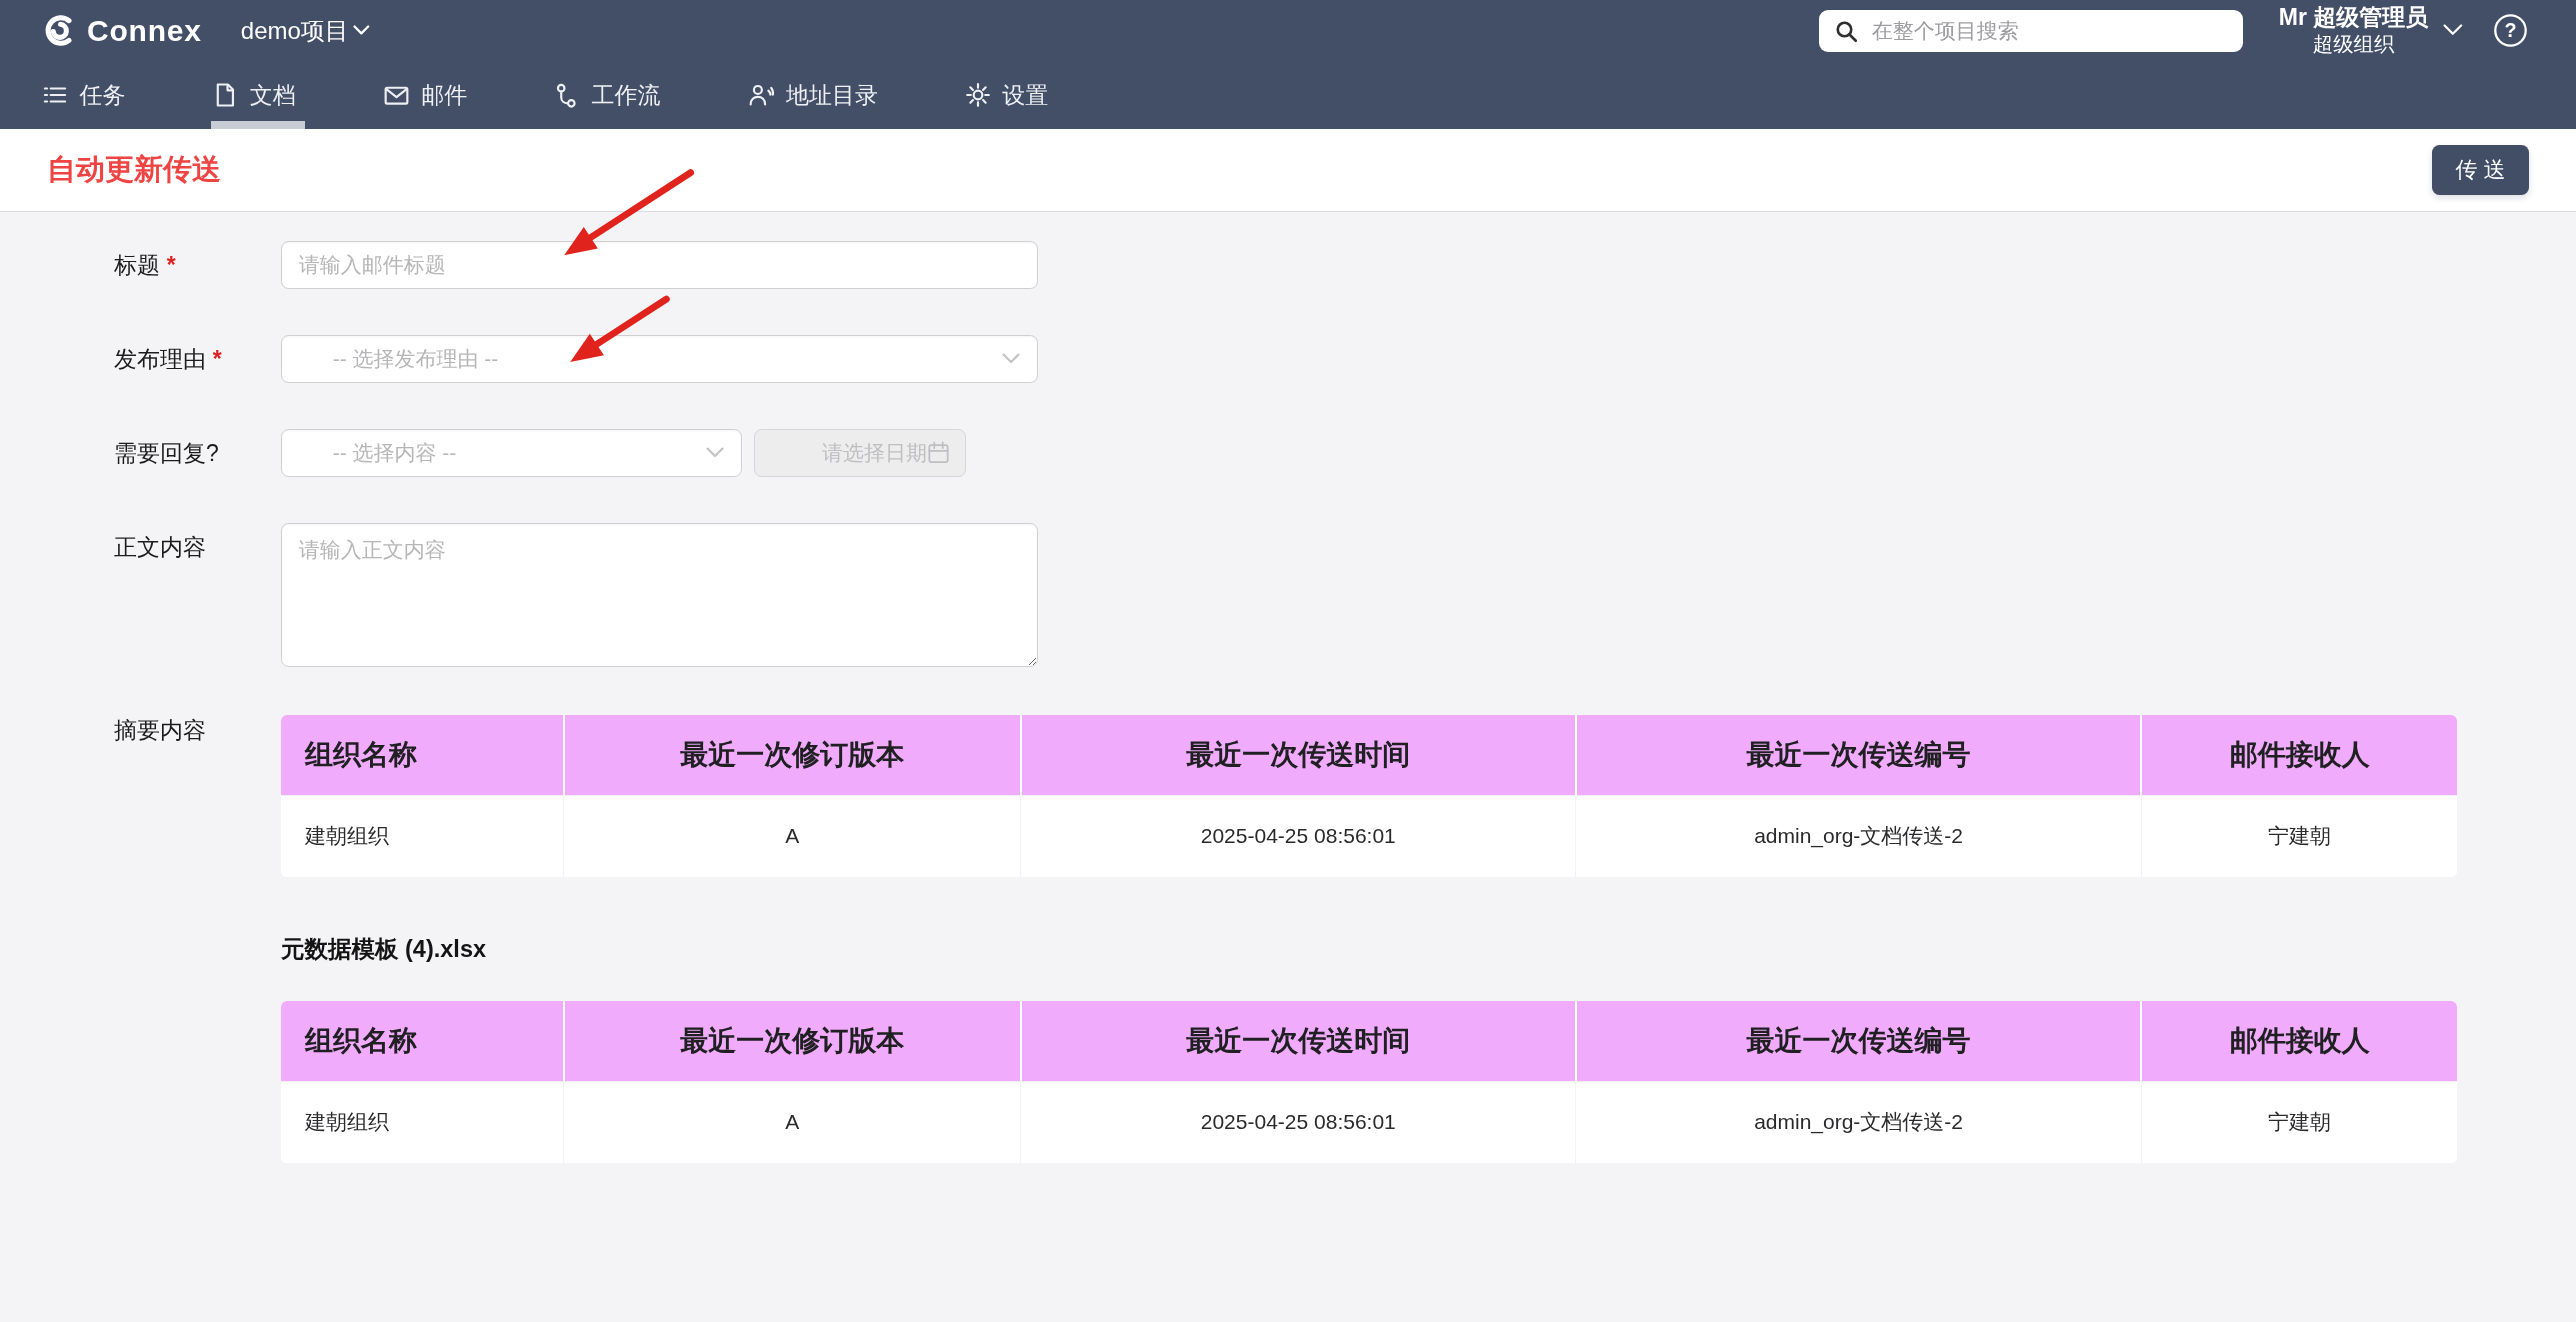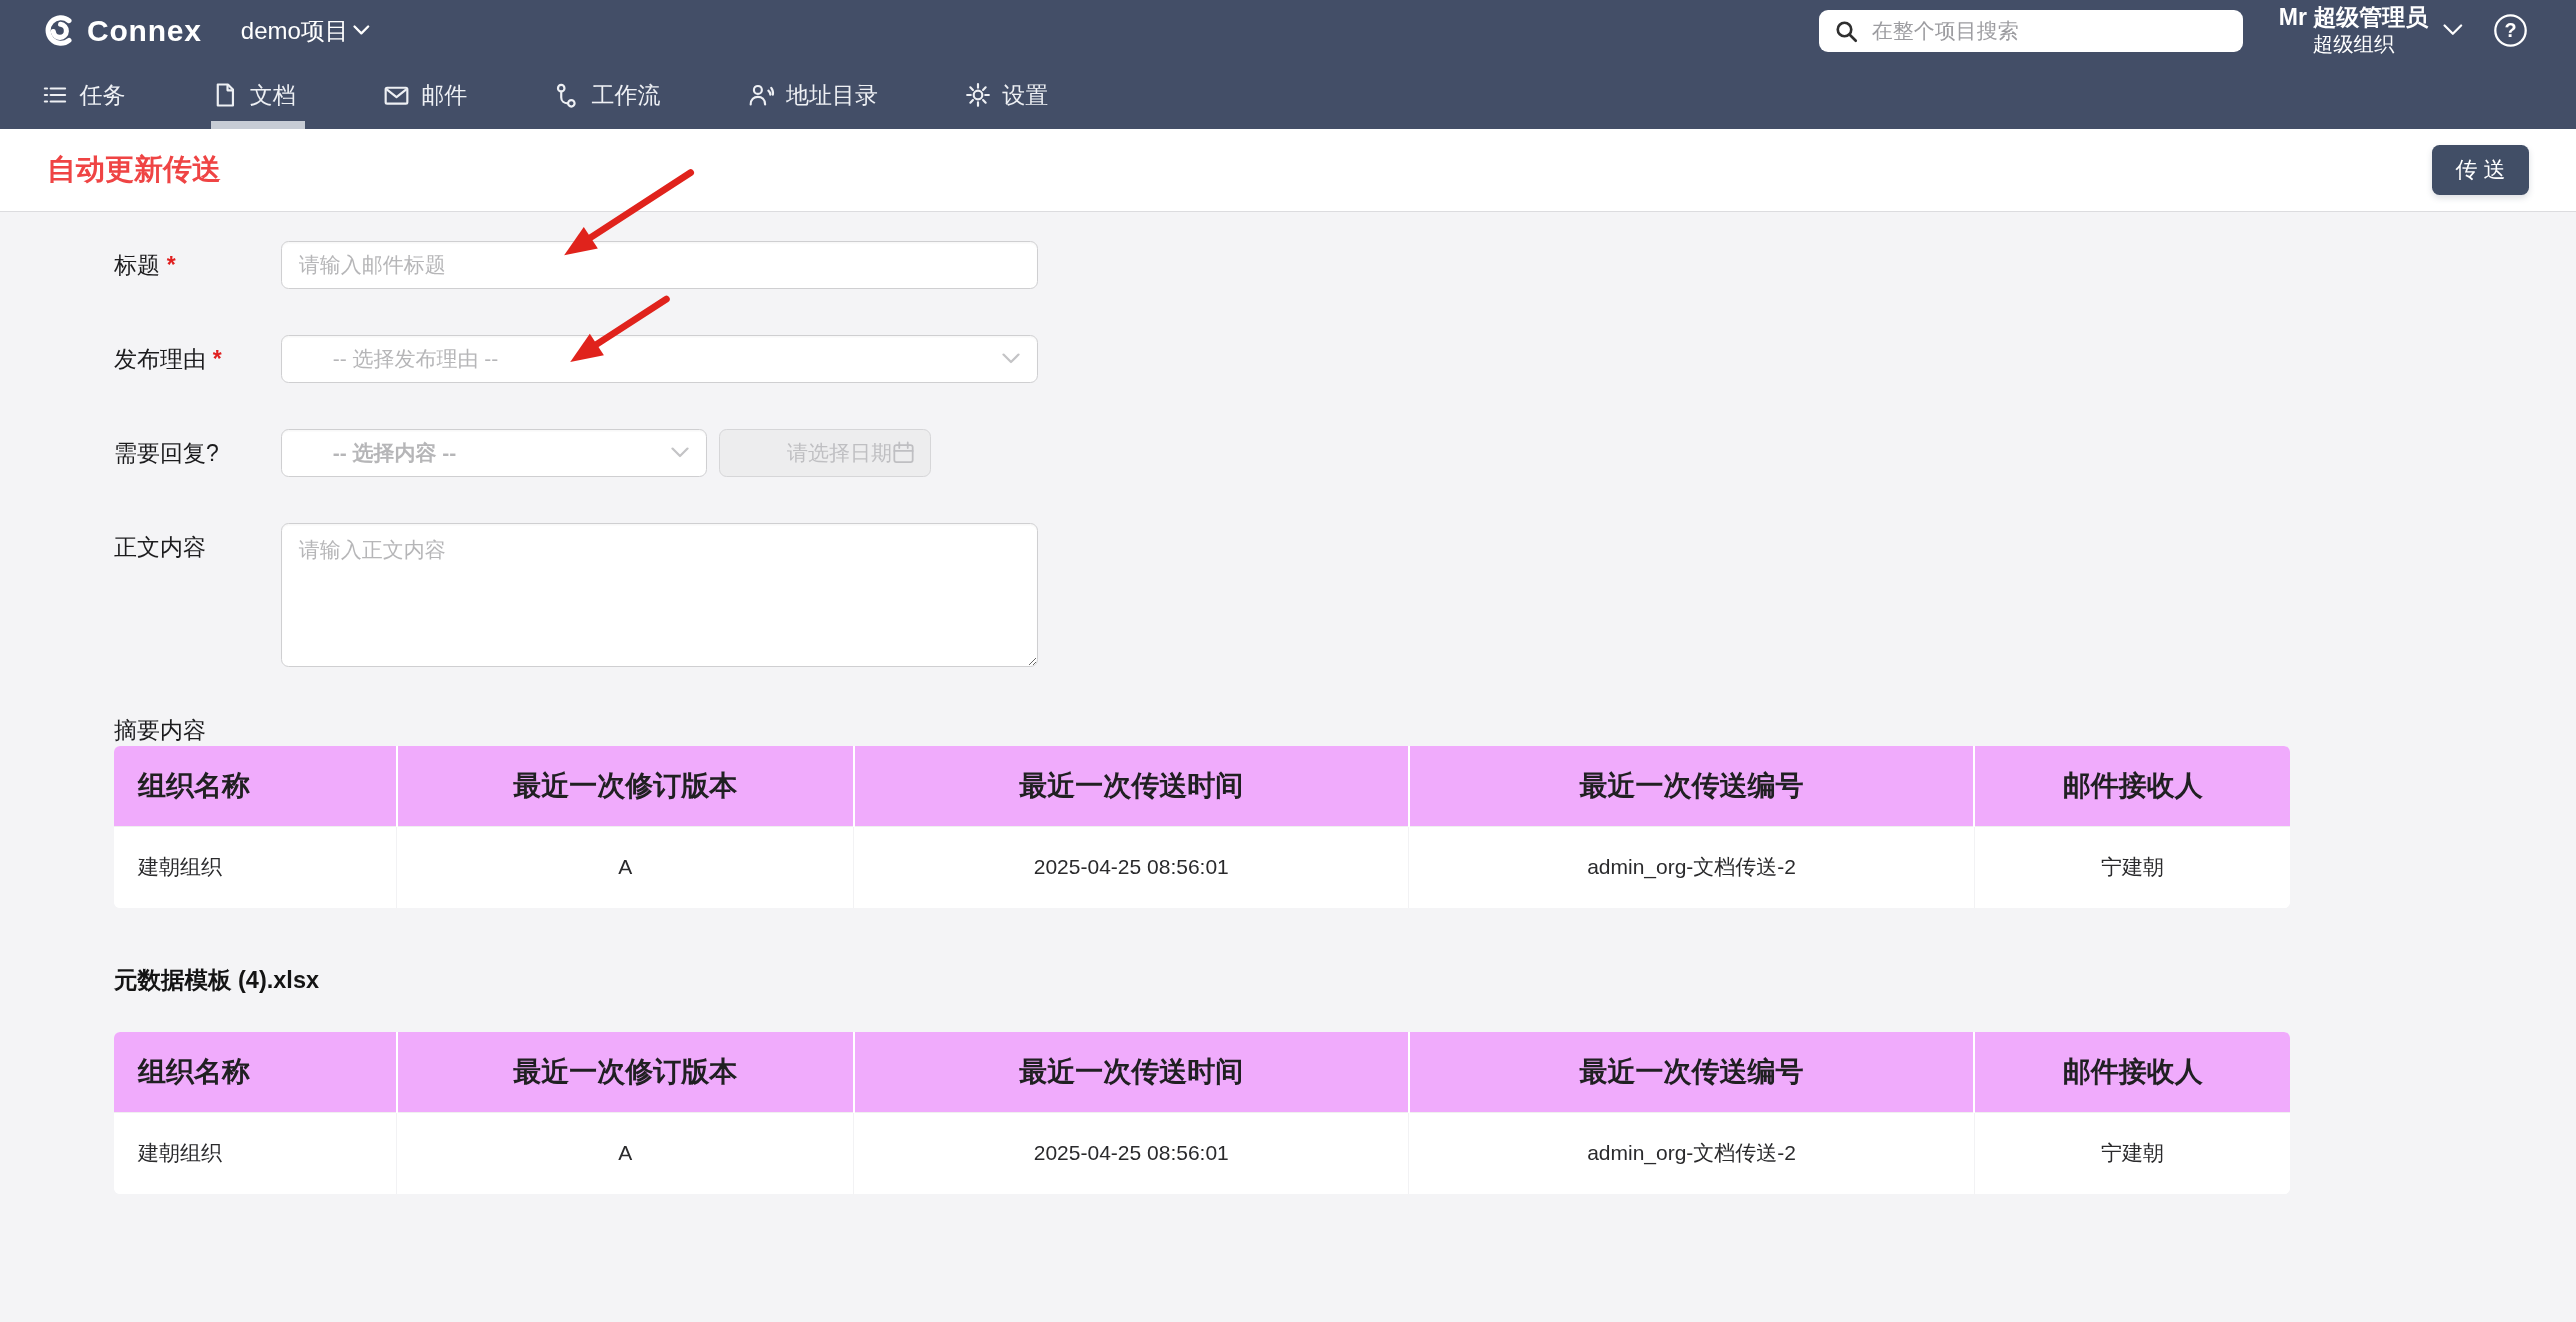--- a/index.html
+++ b/index.html
@@ -48,32 +48,32 @@
 
   .text-input { width:757px; height:48px; border:1.5px solid #cfcfd1; border-radius:7.6px; background:#fff;
                 padding:0 16.7px; font-size:21px; color:#333; outline:none; font-family:inherit;
                 box-shadow:inset 0 1.5px 1.5px rgba(0,0,0,.03); }
   .text-input::placeholder, textarea::placeholder { color:#b6b6b8; }
 
   .select { width:757px; height:48px; border:1.5px solid #cfcfd1; border-radius:7.6px; background:#fff;
             display:flex; align-items:center; justify-content:space-between; padding:0 16.7px; cursor:pointer;
             box-shadow:inset 0 1.5px 1.5px rgba(0,0,0,.03); }
   .select .ph { font-size:21px; color:#b6b6b8;margin-left:34px; }
-  .select.small { width:426px;font-weight:bold; }
+  .select.small { width:461px; }
 
   .date-picker { width:212px; height:48px; margin-left:12px; background:#ededee; border:1.5px solid #d6d6d8;
                  border-radius:7.6px; display:flex; align-items:center; justify-content:flex-end; padding:0 15px; }
   .date-picker .ph { font-size:21px; color:#bfbfc2; }
 
   textarea.body-area { width:757px; height:144px; border:1.5px solid #cfcfd1; border-radius:7.6px; background:#fff;
                        padding:12px 16.7px; font-size:21px; color:#333; outline:none; resize:both; font-family:inherit;
                        box-shadow:inset 0 1.5px 1.5px rgba(0,0,0,.03); }
 
   
-  .frow.summary { margin-top:48px; align-items:flex-start;flex-direction:column; }
+  .frow.summary { margin-top:48px; align-items:flex-start; }
   .summary-content { width:2176px; }
   .file-block + .file-block { margin-top:56px; }
   .file-title { font-size:23.5px; font-weight:700; color:#141414; margin:0 0 36px 0; }
   .tbl-wrap { border-radius:6px; overflow:hidden; }
   table.summary { width:100%; border-collapse:collapse; table-layout:fixed; background:#fff; }
   table.summary th { background:#f0abfc; height:80px; font-size:28px; font-weight:700; color:#202022;
                      text-align:center; border-right:2.3px solid #fff; border-bottom:1.5px solid #f0f0f0; padding:0 9px; }
   table.summary td { background:#fff; height:82px; font-size:21px; color:#2a2a2c; text-align:center;
                      border-right:1.5px solid #f2f2f4; padding:0 9px; }
   table.summary th:first-child, table.summary td:first-child { text-align:left; padding-left:24px; }

